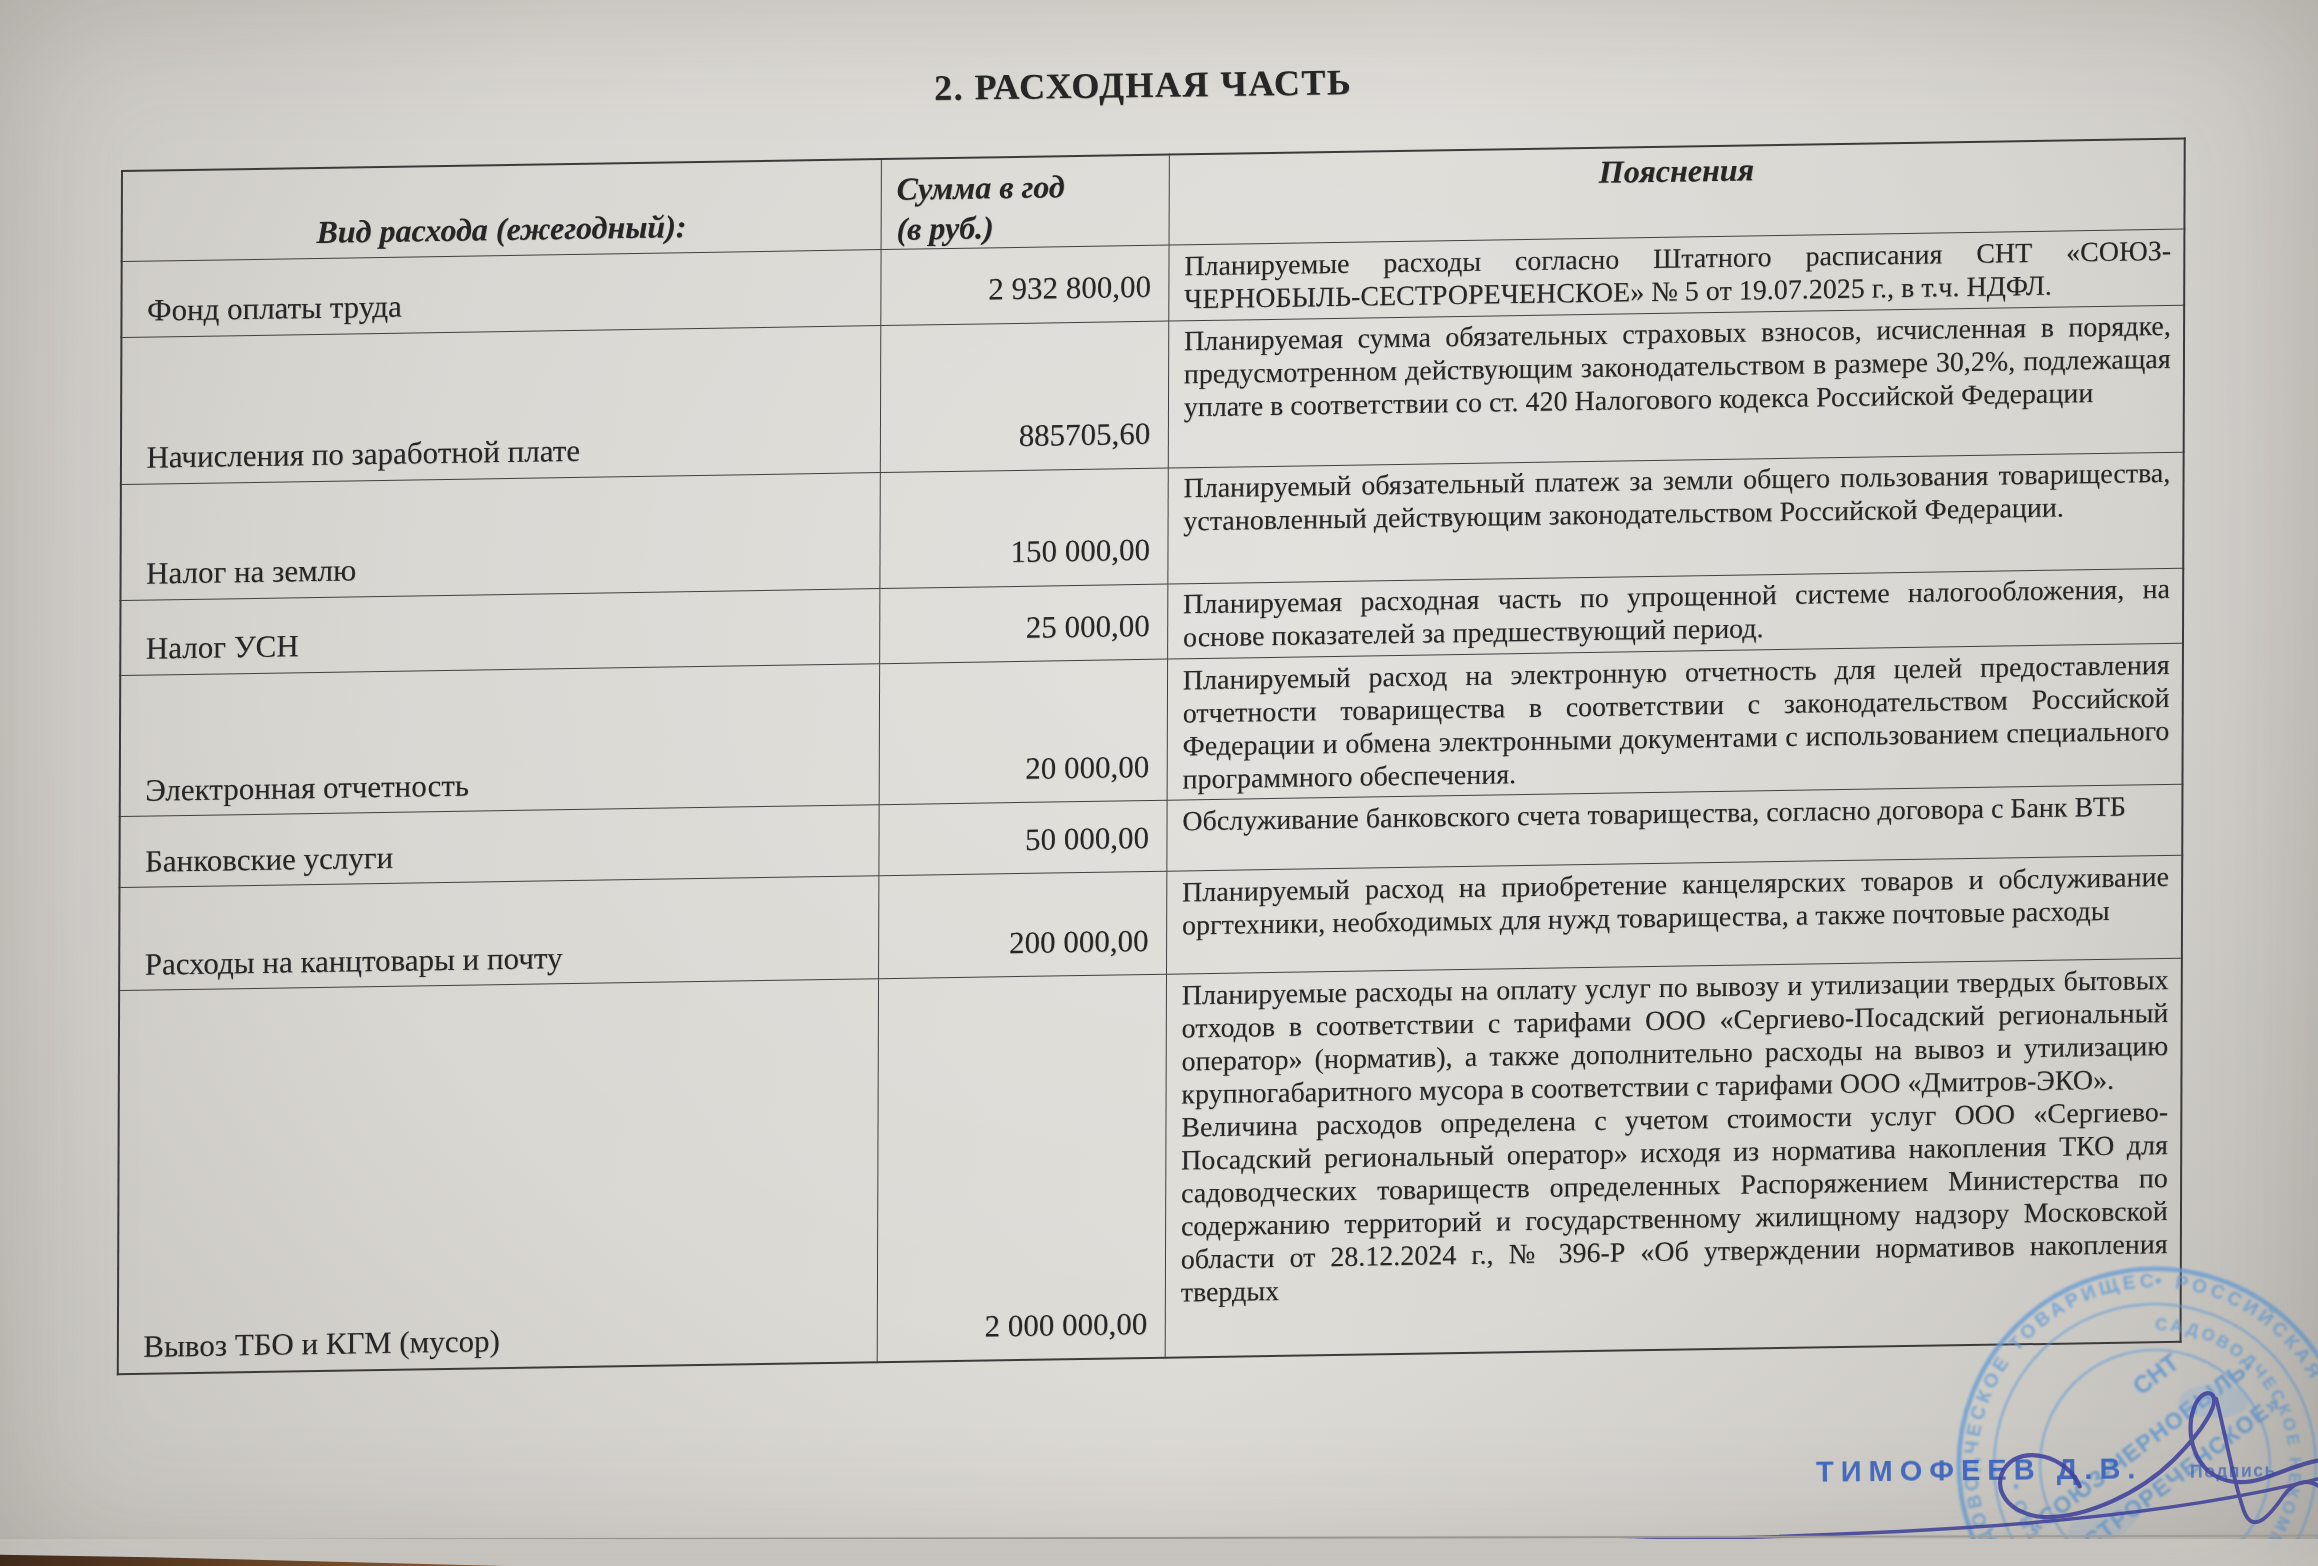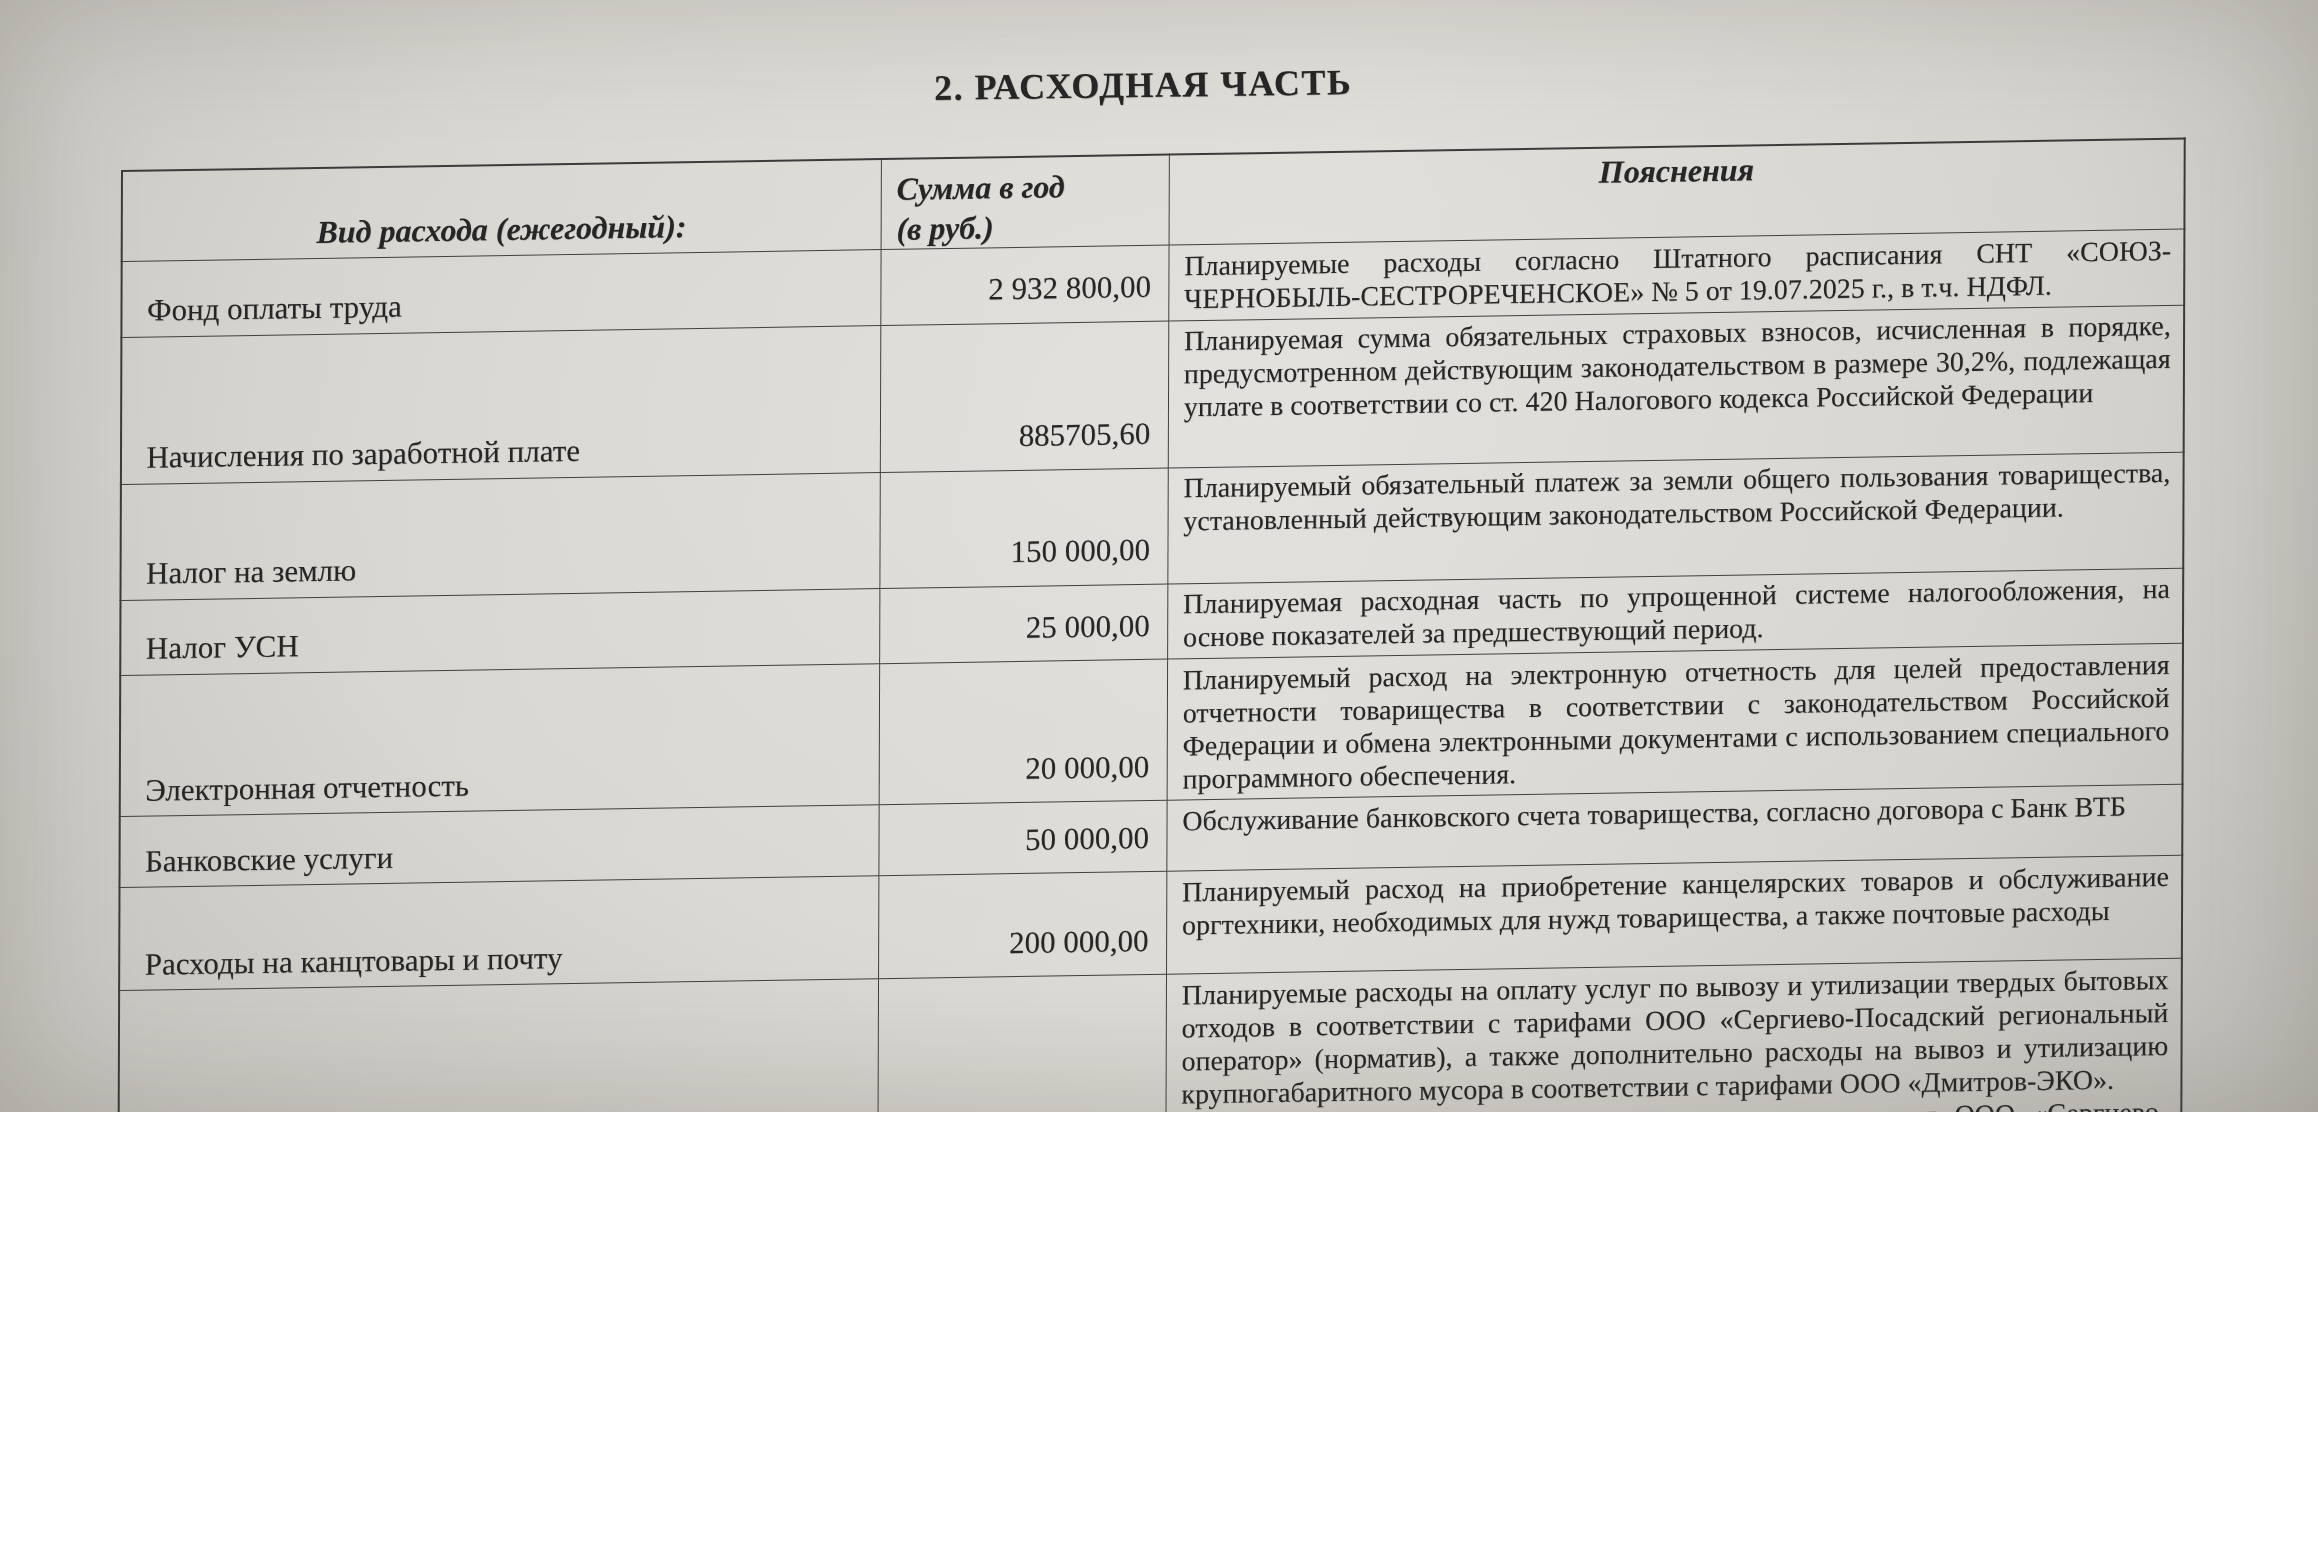--- a/index.html
+++ b/index.html
@@ -1,17 +1,17 @@
 <!DOCTYPE html>
 <html style="font-size:12.3px"><head>
 <meta charset="utf-8">
 <style>
   html,body{margin:0;padding:0;}
   .stage{
-    position:relative;width:2319px;height:1112px;overflow:hidden;
+    position:relative;width:2319px;height:1566px;overflow:hidden;
     background:
       radial-gradient(ellipse at 52% 38%, rgba(255,255,255,0.16), rgba(0,0,0,0.00) 55%, rgba(40,35,30,0.10) 100%),
       linear-gradient(100deg,#d2d0cb 0%, #d9d7d2 22%, #dedcd7 55%, #d6d4cf 84%, #c9c7c2 100%);
     font-family:"Liberation Serif", serif;
     color:#262626;
   }
   .vignette{position:absolute;inset:0;box-shadow:inset 0 0 138px rgba(80,74,66,.22);pointer-events:none;}
   
   .title{
     position:absolute;left:934px;top:64px;

